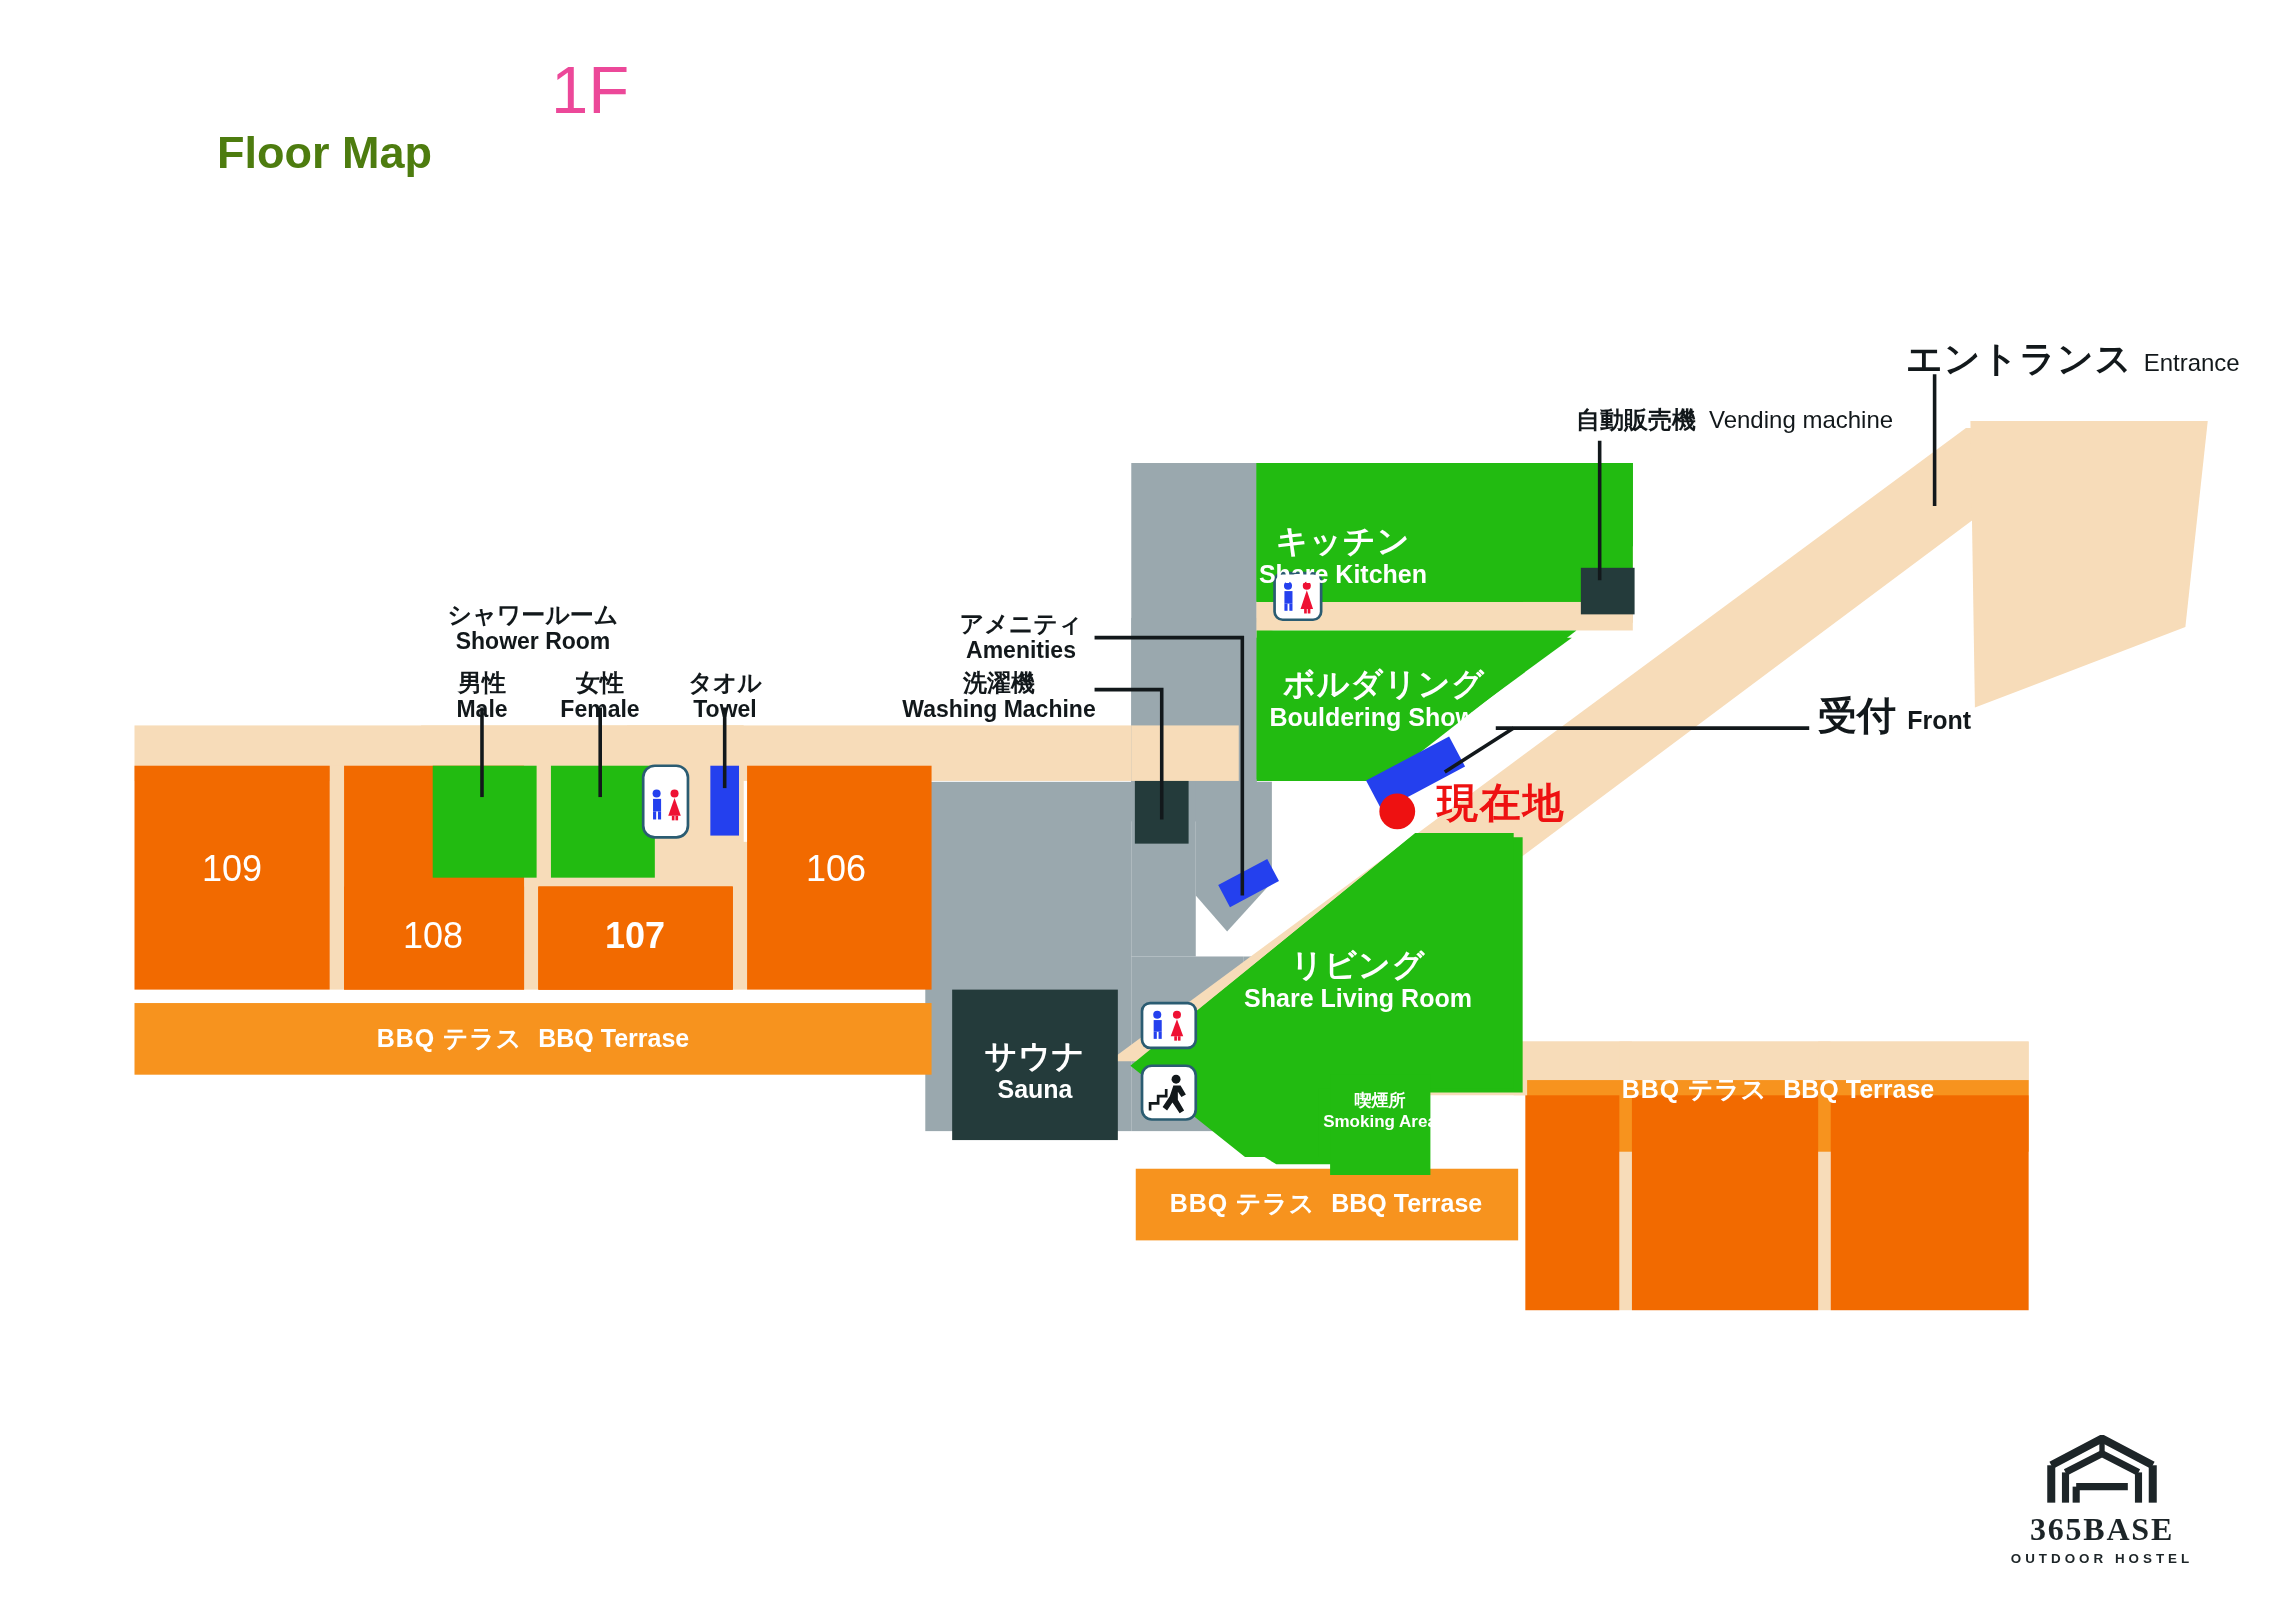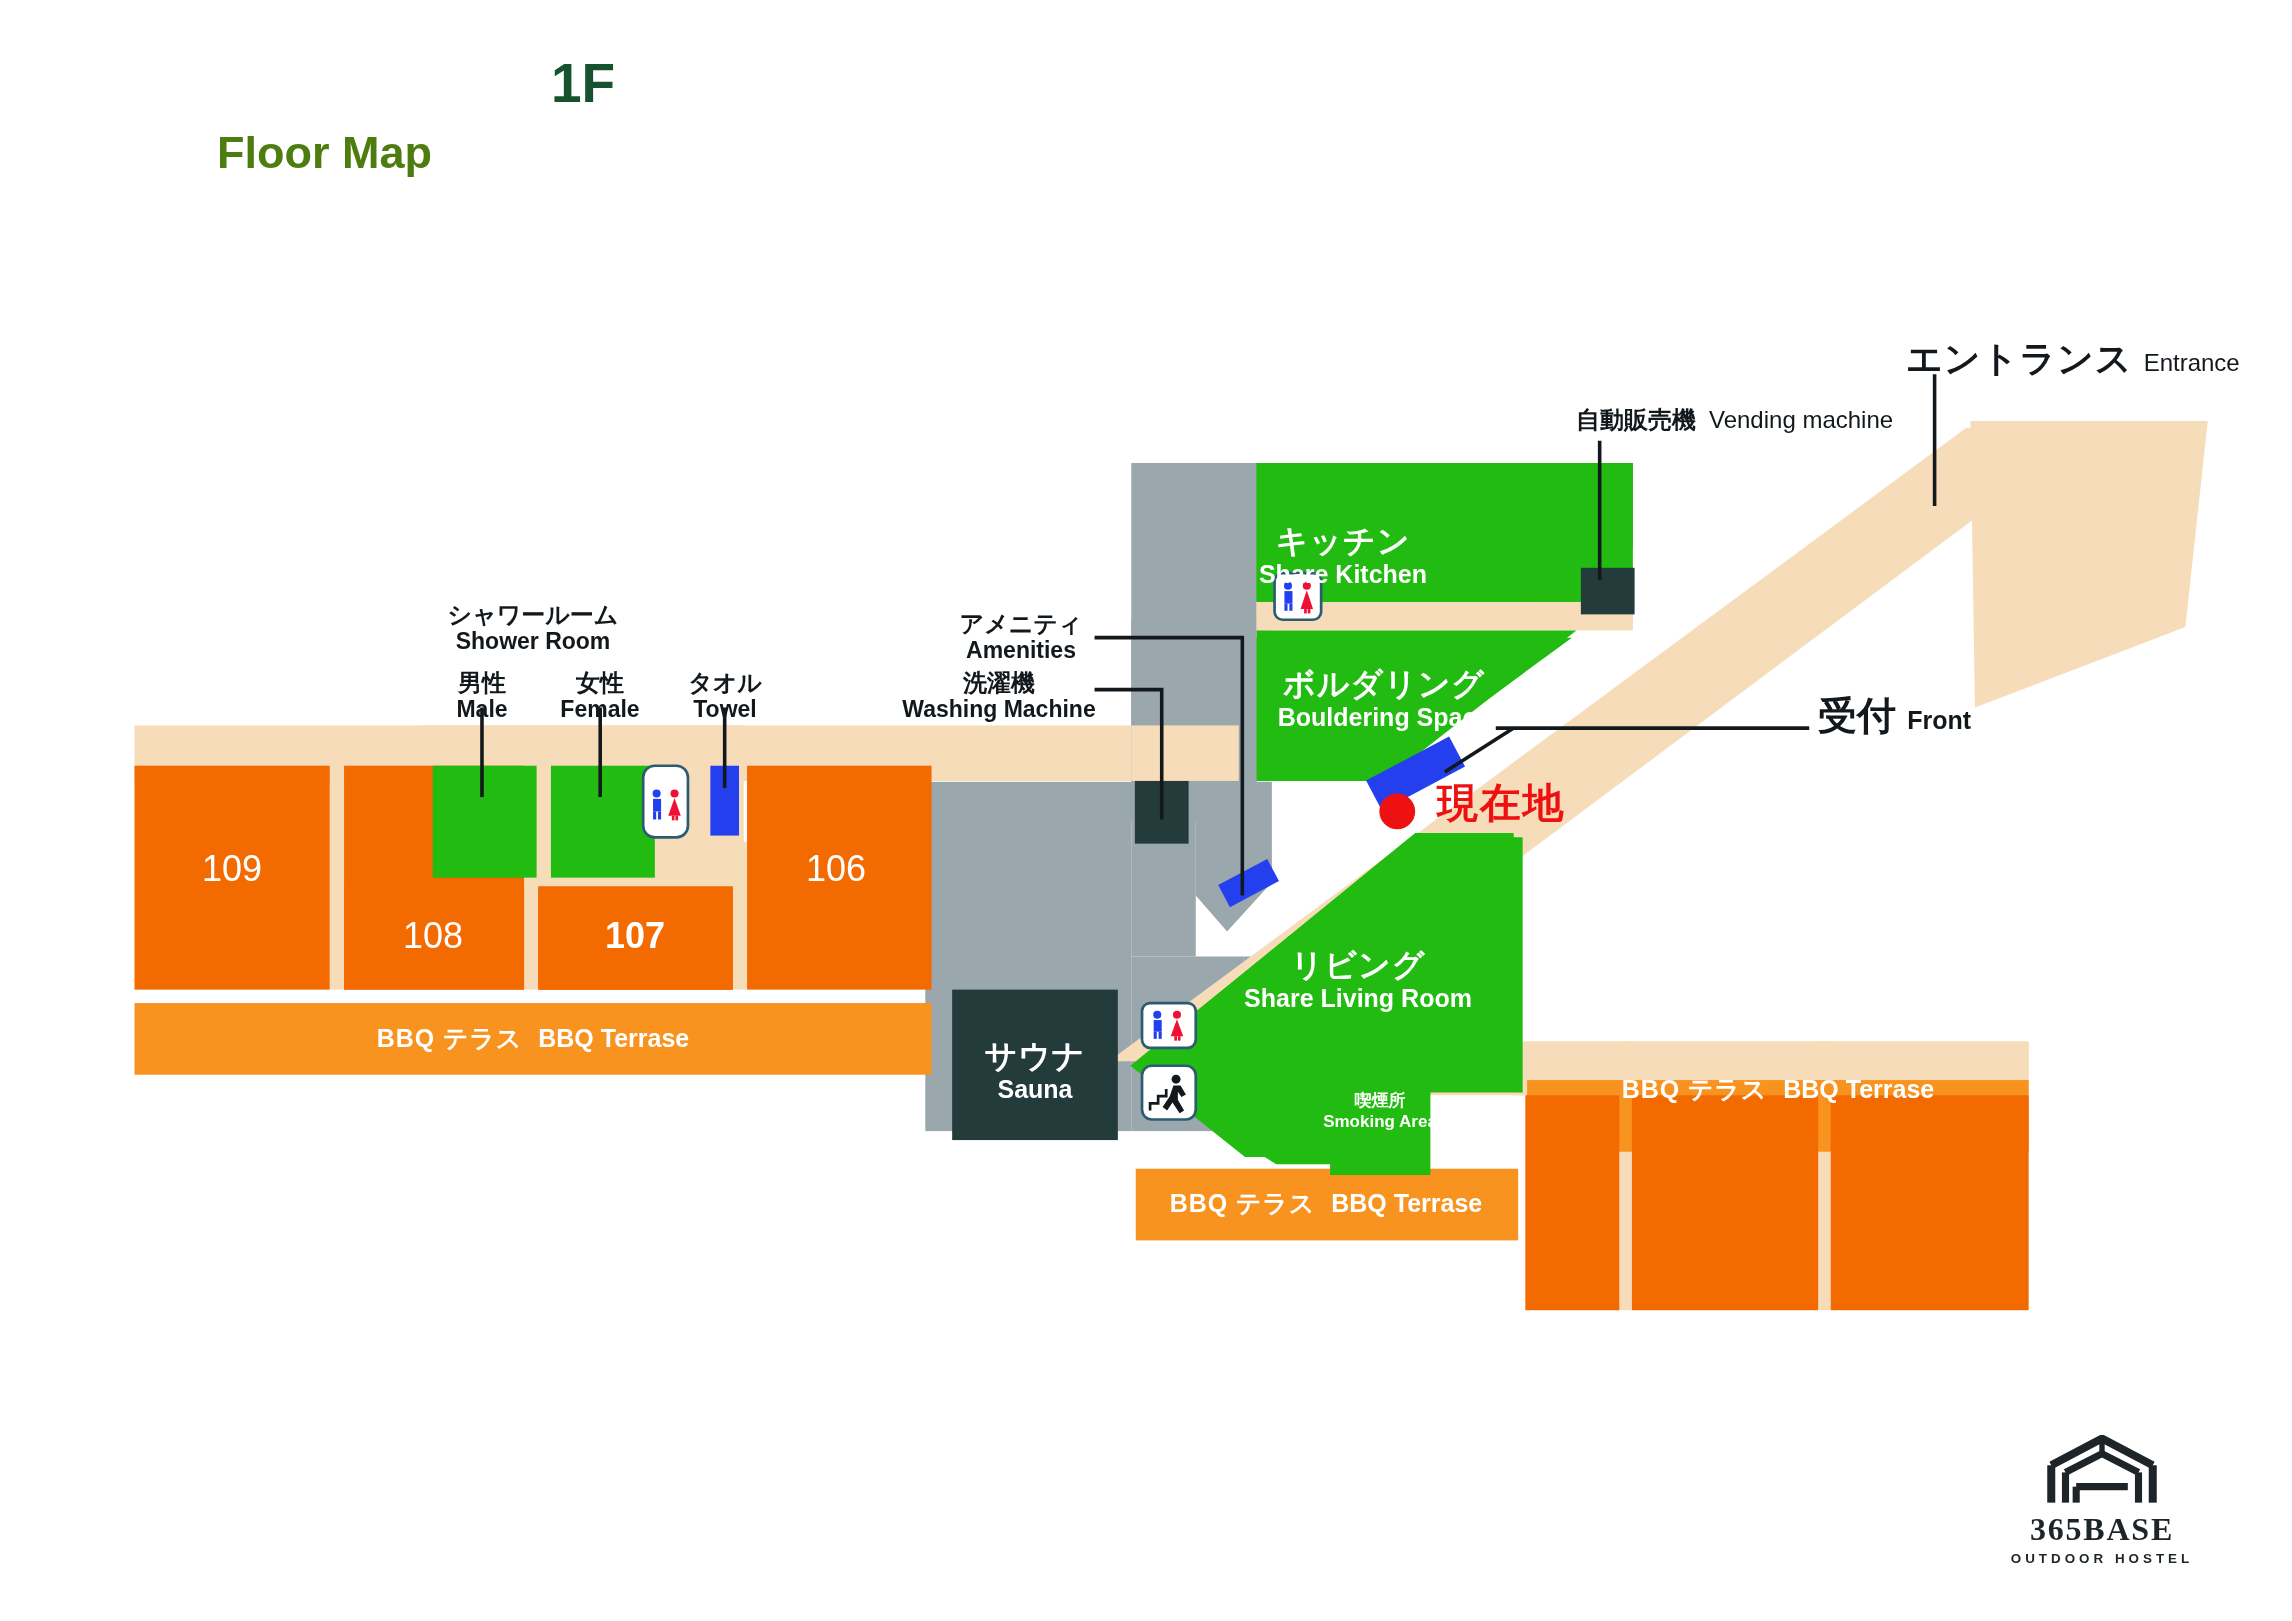--- a/index.html
+++ b/index.html
@@ -32,23 +32,23 @@
     font-weight: 700;
     letter-spacing: 3.6px;
     color: #1d2528;
     line-height: 1;
     white-space: nowrap;
   }
   #title-floor {
     position: absolute;
     left: 470px;
     top: 7.2px;
-    font-size: 55px;
-    font-weight: 700;
-    color: #14532d;
+    font-size: 67px;
+    font-weight: 400;
+    color: #ec4899;
     line-height: 1;
   }
   #title-en {
     position: absolute;
     left: 136px;
     top: 81px;
     font-size: 45px;
     font-weight: 700;
     color: #4d7c0f;
     line-height: 1;
@@ -299,21 +299,21 @@
 </svg>
 </div>
 
 <div class="zone-label" style="left:1343px; top:524px; transform:translateX(-50%);">
   <span class="jp">キッチン</span>
   <span class="en">Share Kitchen</span>
 </div>
 
 <div class="zone-label" style="left:1384px; top:667px; transform:translateX(-50%);">
   <span class="jp">ボルダリング</span>
-  <span class="en">Bouldering Space</span>
+  <span class="en">Bouldering Shower</span>
 </div>
 
 <div class="zone-label" style="left:1358px; top:948px; transform:translateX(-50%);">
   <span class="jp">リビング</span>
   <span class="en">Share Living Room</span>
 </div>
 
 <div class="zone-label" style="left:1035px; top:1039px; transform:translateX(-50%);">
   <span class="jp">サウナ</span>
   <span class="en">Sauna</span>

